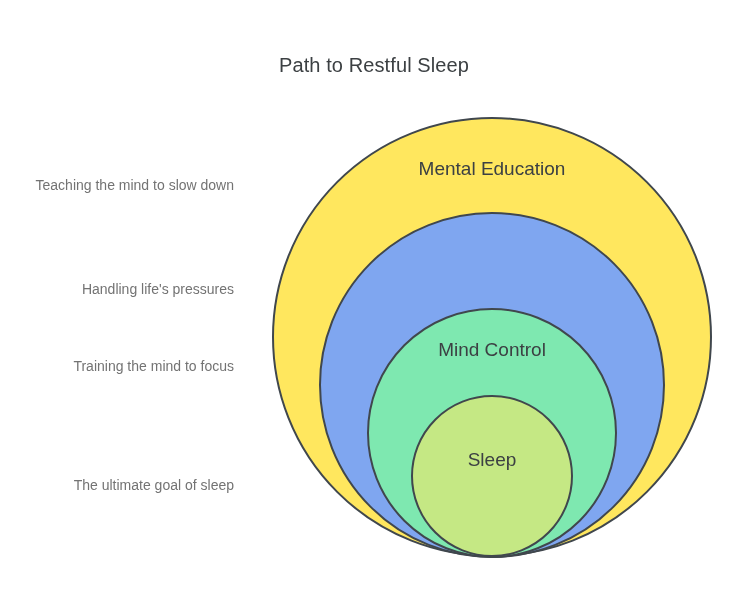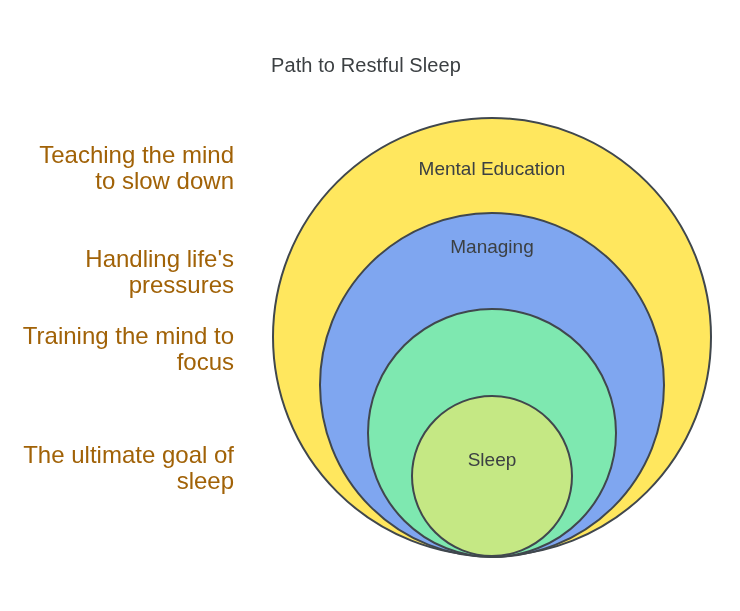--- a/index.html
+++ b/index.html
@@ -27,31 +27,33 @@
   .chart-title {
     position: absolute;
     left: 0;
     top: 52px;
     width: 732px;
     text-align: center;
     font-size: 20px;
     line-height: 26px;
     color: #3c4043;
     letter-spacing: 0.1px;
+    padding-left: 8px;
   }
 
   
   .side-label {
     position: absolute;
     right: 506px;          
     width: 220px;
     text-align: right;
-    font-size: 24px;
+    font-size: 14px;
     line-height: 26px;
-    color: #a16207;
+    color: #737373;
+    margin-top: 30px;
   }
   .side-label-0 { top: 142px; }
   .side-label-1 { top: 246px; }
   .side-label-2 { top: 323px; }
   .side-label-3 { top: 442px; }
 
   
   .circle {
     position: absolute;
     border-radius: 50%;
@@ -139,19 +141,21 @@
 
   <div class="circle circle-0"></div>
   <div class="circle circle-1"></div>
   <div class="circle circle-2"></div>
   <div class="circle circle-3"></div>
 
   <div class="circle-label circle-label-0">
     <span>Mental Education</span>
   </div>
   <div class="circle-label circle-label-1">
-    <span>Managing</span>
+  </div>
+  <div class="circle-label circle-label-2">
+    <span>Mind Control</span>
   </div>
   <div class="circle-label circle-label-3">
     <span>Sleep</span>
   </div>
 
 </div>
 
 </body></html>

